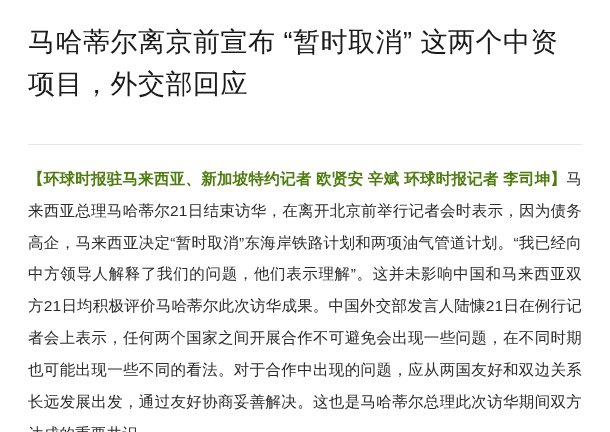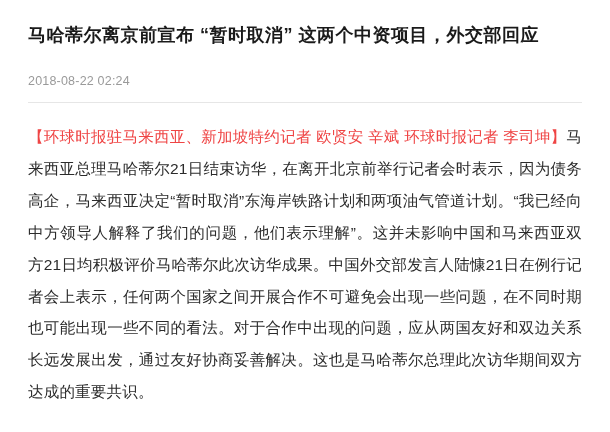--- a/index.html
+++ b/index.html
@@ -11,22 +11,22 @@
     height: 432px;
     background: #ffffff;
     font-family: "Liberation Sans", sans-serif;
     overflow: hidden;
   }
   .article {
     padding: 22px 28px 0 28px;
     box-sizing: border-box;
   }
   .headline {
-    font-size: 18px;
-    font-weight: bold;
+    font-size: 27px;
+    font-weight: normal;
     color: #1a1a1a;
     line-height: 1.55;
     letter-spacing: 0.5px;
     margin: 0 0 24px 0;
     font-family: "Liberation Sans", sans-serif;
   }
   .meta {
     font-size: 12.5px;
     color: #9a9a9a;
     margin: 0 0 14px 0;
@@ -47,36 +47,35 @@
     margin: 0 0 18px 0;
   }
   .body-text {
     font-size: 15.5px;
     color: #2b2b2b;
     line-height: 2.06;
     text-align: justify;
     letter-spacing: 0.2px;
   }
   .lead {
-    font-weight: normal;
-    color: #ef4444;
+    font-weight: bold;
+    color: #4d7c0f;
   }
   p {
     margin: 0;
   }
 </style>
 </head>
 <body>
 
 <div class="article">
 
   <h1 class="headline">马哈蒂尔离京前宣布 “暂时取消” 这两个中资项目，外交部回应</h1>
 
   <div class="meta">
-    <span class="meta-date">2018-08-22 02:24</span>
   </div>
 
   <hr class="divider">
 
   <div class="body-text">
     <p><span class="lead">【环球时报驻马来西亚、新加坡特约记者 欧贤安 辛斌 环球时报记者 李司坤】</span><span>马来西亚总理马哈蒂尔21日结束访华，在离开北京前举行记者会时表示，因为债务高企，马来西亚决定“暂时取消”东海岸铁路计划和两项油气管道计划。“我已经向中方领导人解释了我们的问题，他们表示理解”。这并未影响中国和马来西亚双方21日均积极评价马哈蒂尔此次访华成果。中国外交部发言人陆慷21日在例行记者会上表示，任何两个国家之间开展合作不可避免会出现一些问题，在不同时期也可能出现一些不同的看法。对于合作中出现的问题，应从两国友好和双边关系长远发展出发，通过友好协商妥善解决。这也是马哈蒂尔总理此次访华期间双方达成的重要共识。</span></p>
   </div>
 
 </div>
 

